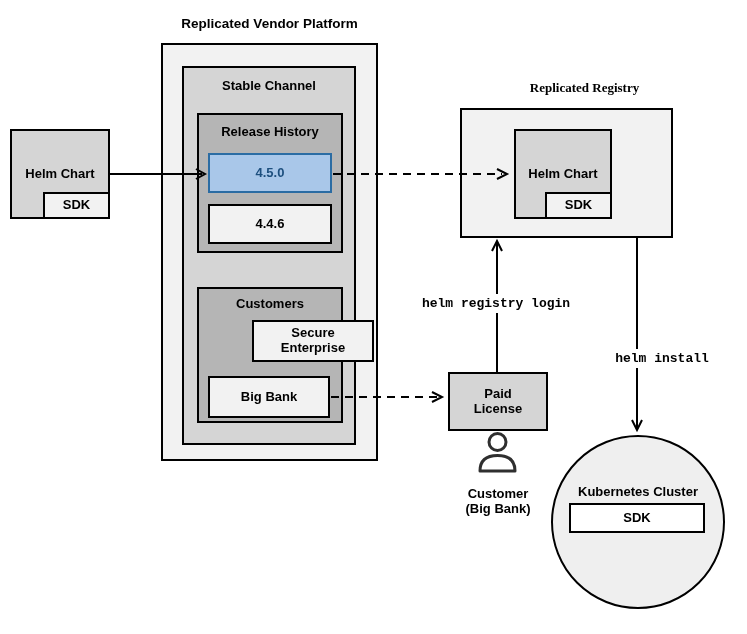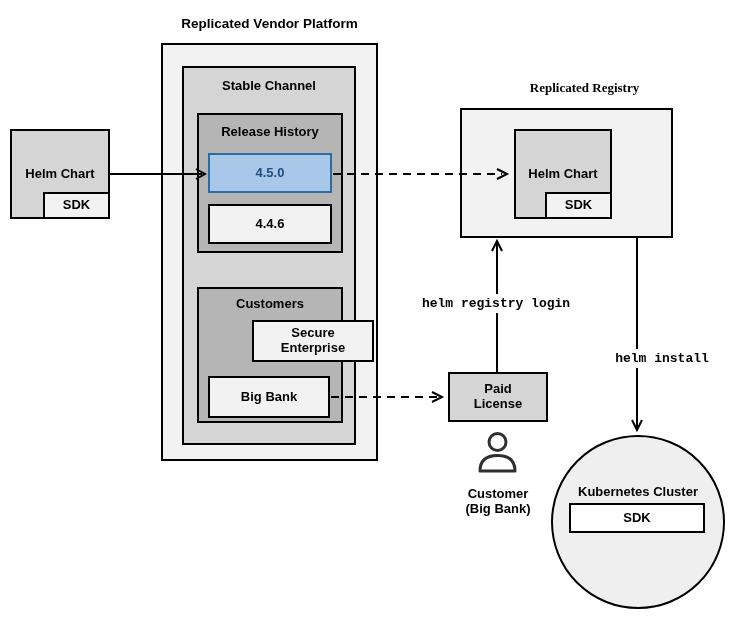--- a/index.html
+++ b/index.html
@@ -39,21 +39,21 @@
   .bb-box{left:208px;top:376px;width:122px;height:42px;z-index:4;}
   .wrap-narrow{display:inline-block;width:86px;}
   
   .hc-left{left:10px;top:129px;width:100px;height:90px;z-index:2;}
   .sdk-left{position:absolute;right:-2px;bottom:-2px;width:67px;height:27px;z-index:3;}
   
   .registry-title{left:478px;top:81px;width:213px;font-family:Liberation Serif, serif;}
   .registry-box{left:460px;top:108px;width:213px;height:130px;z-index:1;}
   .hc-reg{left:514px;top:129px;width:98px;height:90px;z-index:2;}
   
-  .paid-box{left:448px;top:372px;width:100px;height:50px;z-index:2;}
+  .paid-box{left:448px;top:372px;width:100px;height:59px;z-index:2;}
   .wrap-license{display:inline-block;width:56px;}
   .customer-label{left:442px;top:486px;width:112px;line-height:15px;}
   
   .k8s-circle{left:551px;top:435px;width:174px;height:174px;border-radius:50%;background:#EFEFEF;z-index:1;}
   .k8s-title{top:48px;}
   .k8s-sdk{left:569px;top:503px;width:136px;height:30px;z-index:4;}
   .k8s-app{left:569px;top:538px;width:136px;height:28px;z-index:4;}
   
   .cmd-login{left:399px;top:294px;width:194px;}
   .cmd-install{left:576px;top:349px;width:124px;margin-left:24px;}

